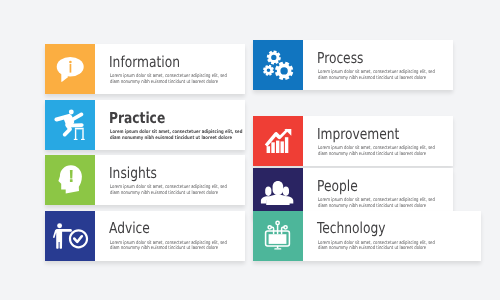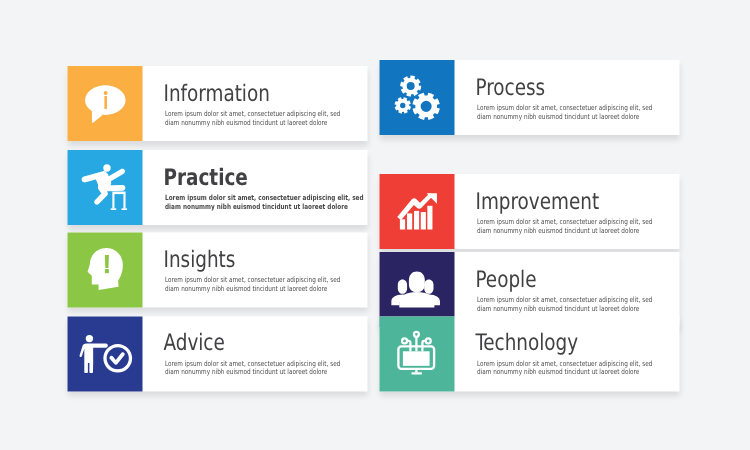--- a/index.html
+++ b/index.html
@@ -120,21 +120,21 @@
             <circle cx="14.6" cy="14.7" r="2.45"></circle>
             <path d="M12.6 18.0 L25.6 18.0 C26.3 18.0 26.9 18.6 26.9 19.4 C26.9 20.2 26.3 20.8 25.6 20.8 L17.1 20.8 L17.1 30.3 L17.0 37.0 C17.0 37.4 16.7 37.7 16.3 37.7 L15.3 37.7 C14.9 37.7 14.6 37.4 14.6 37.0 L14.6 31.0 L13.6 31.0 L13.6 37.0 C13.6 37.4 13.3 37.7 12.9 37.7 L11.9 37.7 C11.5 37.7 11.2 37.4 11.2 37.0 L11.2 21.5 L9.6 26.4 C9.4 26.9 9.0 27.1 8.6 27.0 C8.1 26.8 7.9 26.3 8.1 25.8 L10.0 19.6 C10.2 18.6 11.3 18.0 12.6 18.0 Z"></path>
             <path d="M33.5 18.3 C38.8 18.3 43.1 22.6 43.1 27.8 C43.1 33.1 38.8 37.4 33.5 37.4 C28.2 37.4 23.9 33.1 23.9 27.8 C23.9 22.6 28.2 18.3 33.5 18.3 Z M33.5 20.5 C29.5 20.5 26.1 23.8 26.1 27.8 C26.1 31.9 29.5 35.2 33.5 35.2 C37.6 35.2 40.9 31.9 40.9 27.8 C40.9 23.8 37.6 20.5 33.5 20.5 Z"></path>
             <path d="M28.5 26.5 C29.1 26.0 29.9 26.1 30.3 26.7 L32.2 29.0 L35.7 24.5 C36.2 23.8 37.0 23.7 37.6 24.2 C38.2 24.6 38.3 25.4 37.8 26.0 L33.2 31.7 C32.7 32.3 31.8 32.3 31.3 31.7 L28.3 28.4 C27.8 27.8 27.9 27.0 28.5 26.5 Z"></path>
           </g>
         </svg>
       </div>
       <div class="title">Advice</div>
       <div class="desc">Lorem ipsum dolor sit amet, consectetuer adipiscing elit, sed<br>diam nonummy nibh euismod tincidunt ut laoreet dolore</div>
     </div>
-    <div class="card col-right" style="top: 210.7px;">
+    <div class="card col-right" style="top: 210.7px; padding-left: 28px;">
       <div class="icon-box" style="background:#4DB69A">
         <svg width="50" height="50" viewBox="0 0 50 50">
           <g fill="none" stroke="#fff" stroke-width="1.5" stroke-linecap="round">
             <path d="M24.6 13.9 L24.6 22.6"></path>
             <path d="M18.4 16.3 L19.4 16.3 C20.2 16.3 20.6 16.9 20.6 17.7 L20.6 22.6"></path>
             <path d="M30.8 16.3 L29.8 16.3 C29.0 16.3 28.6 16.9 28.6 17.7 L28.6 22.6"></path>
             <circle cx="24.6" cy="11.9" r="1.65"></circle>
             <circle cx="16.7" cy="16.3" r="1.65"></circle>
             <circle cx="32.5" cy="16.3" r="1.65"></circle>
           </g>

